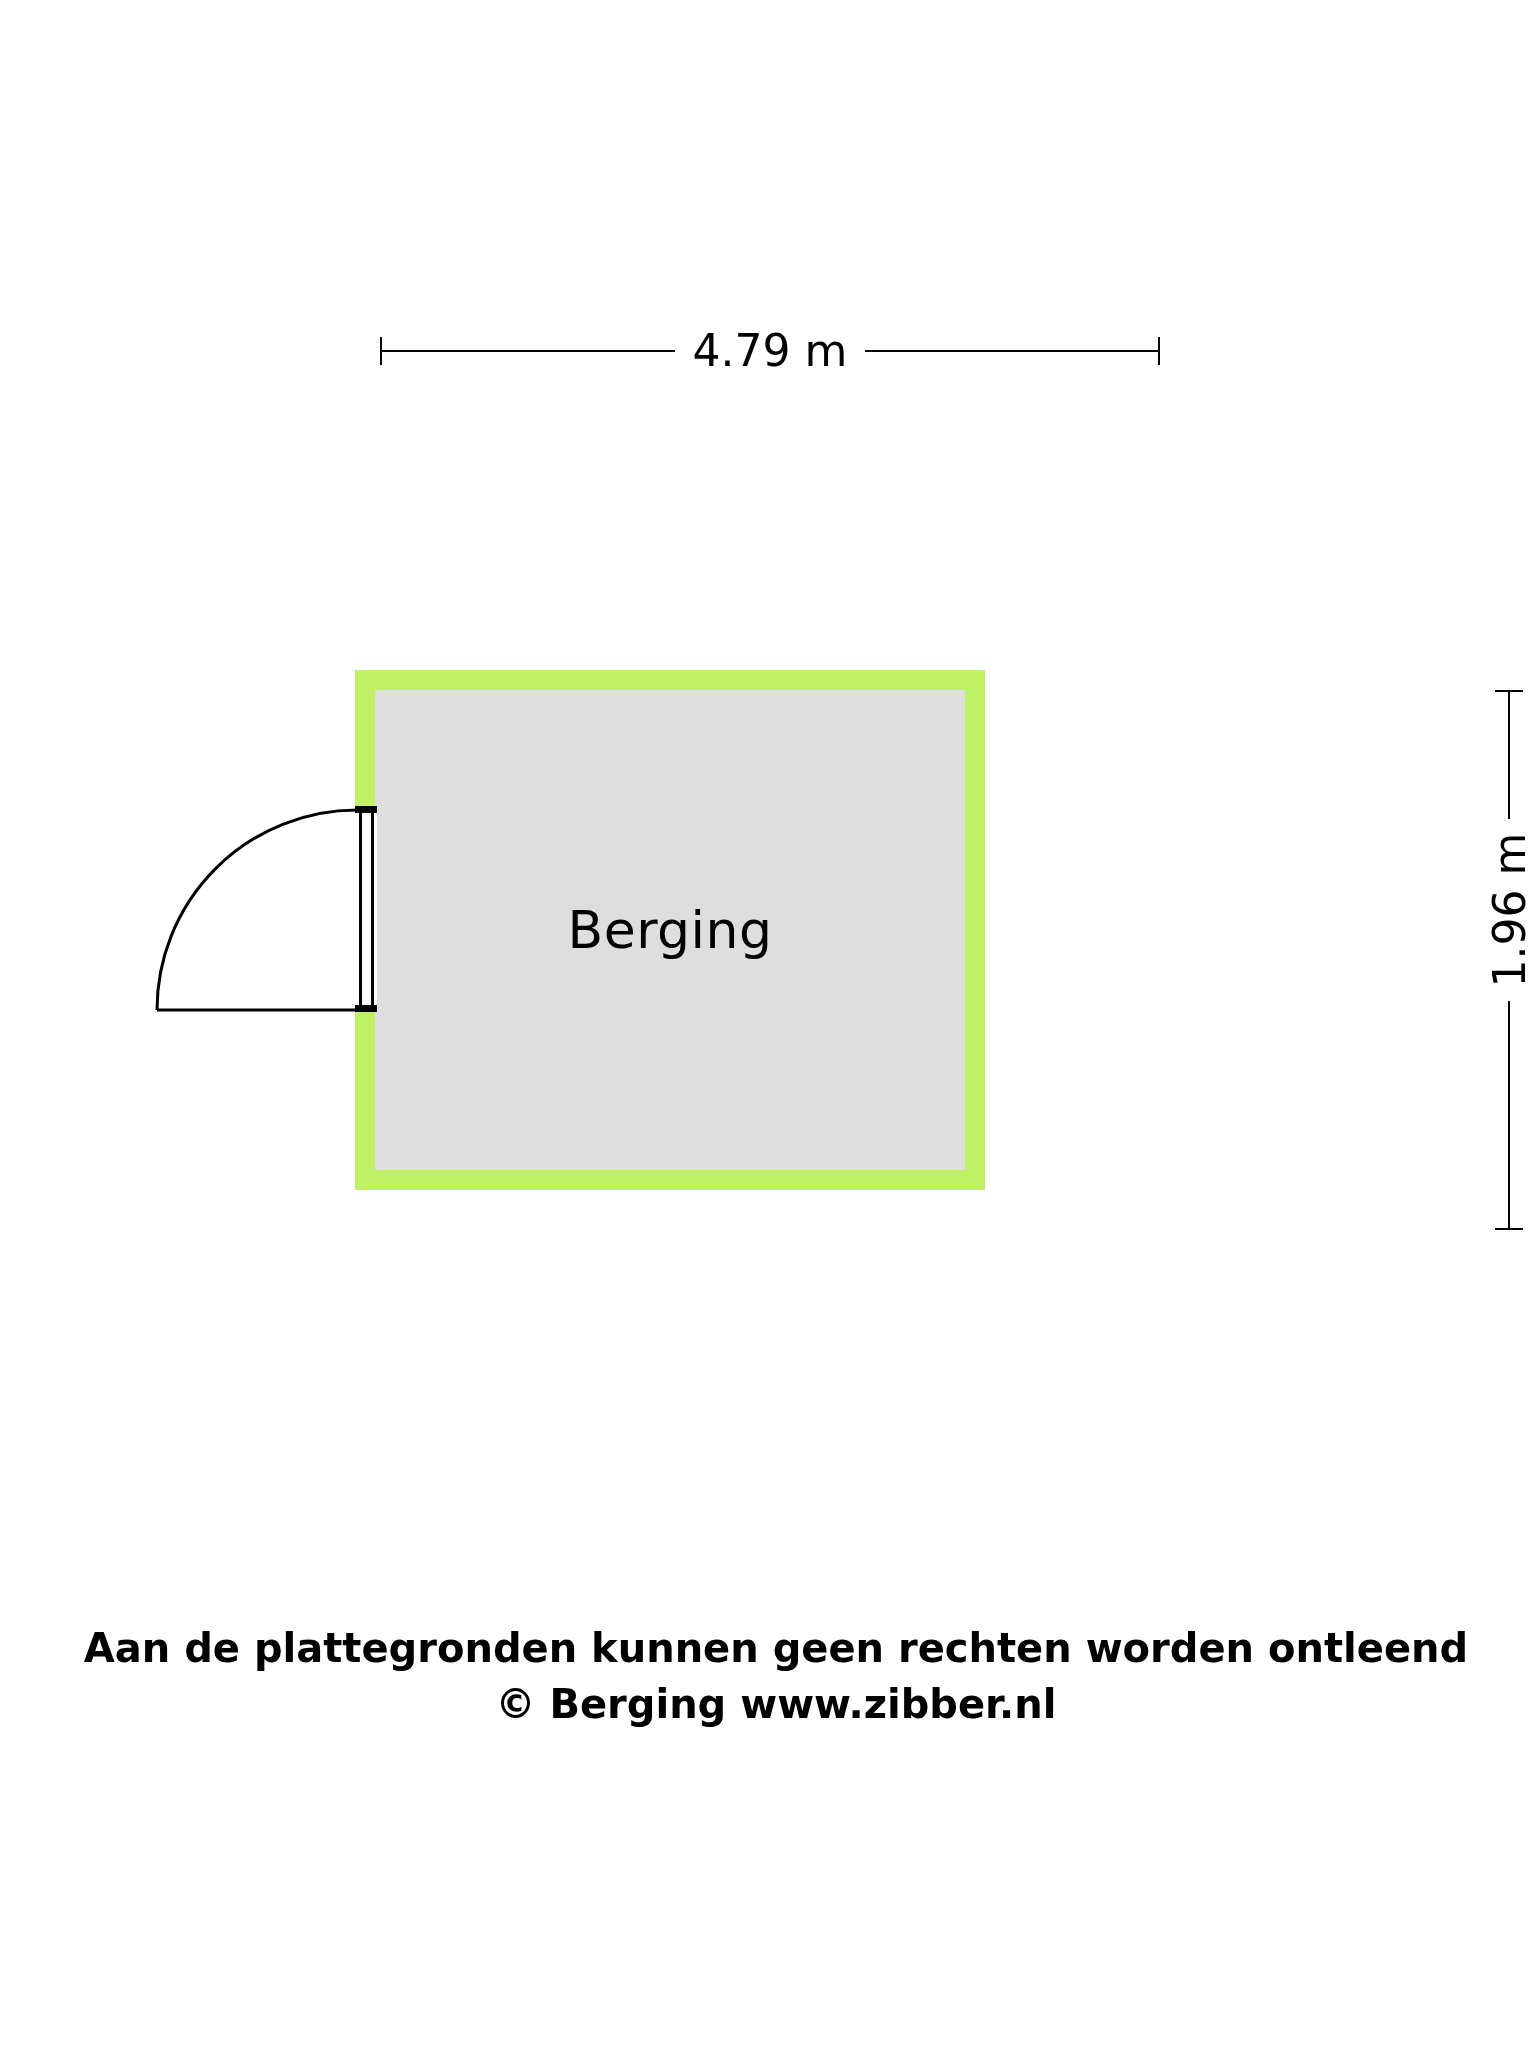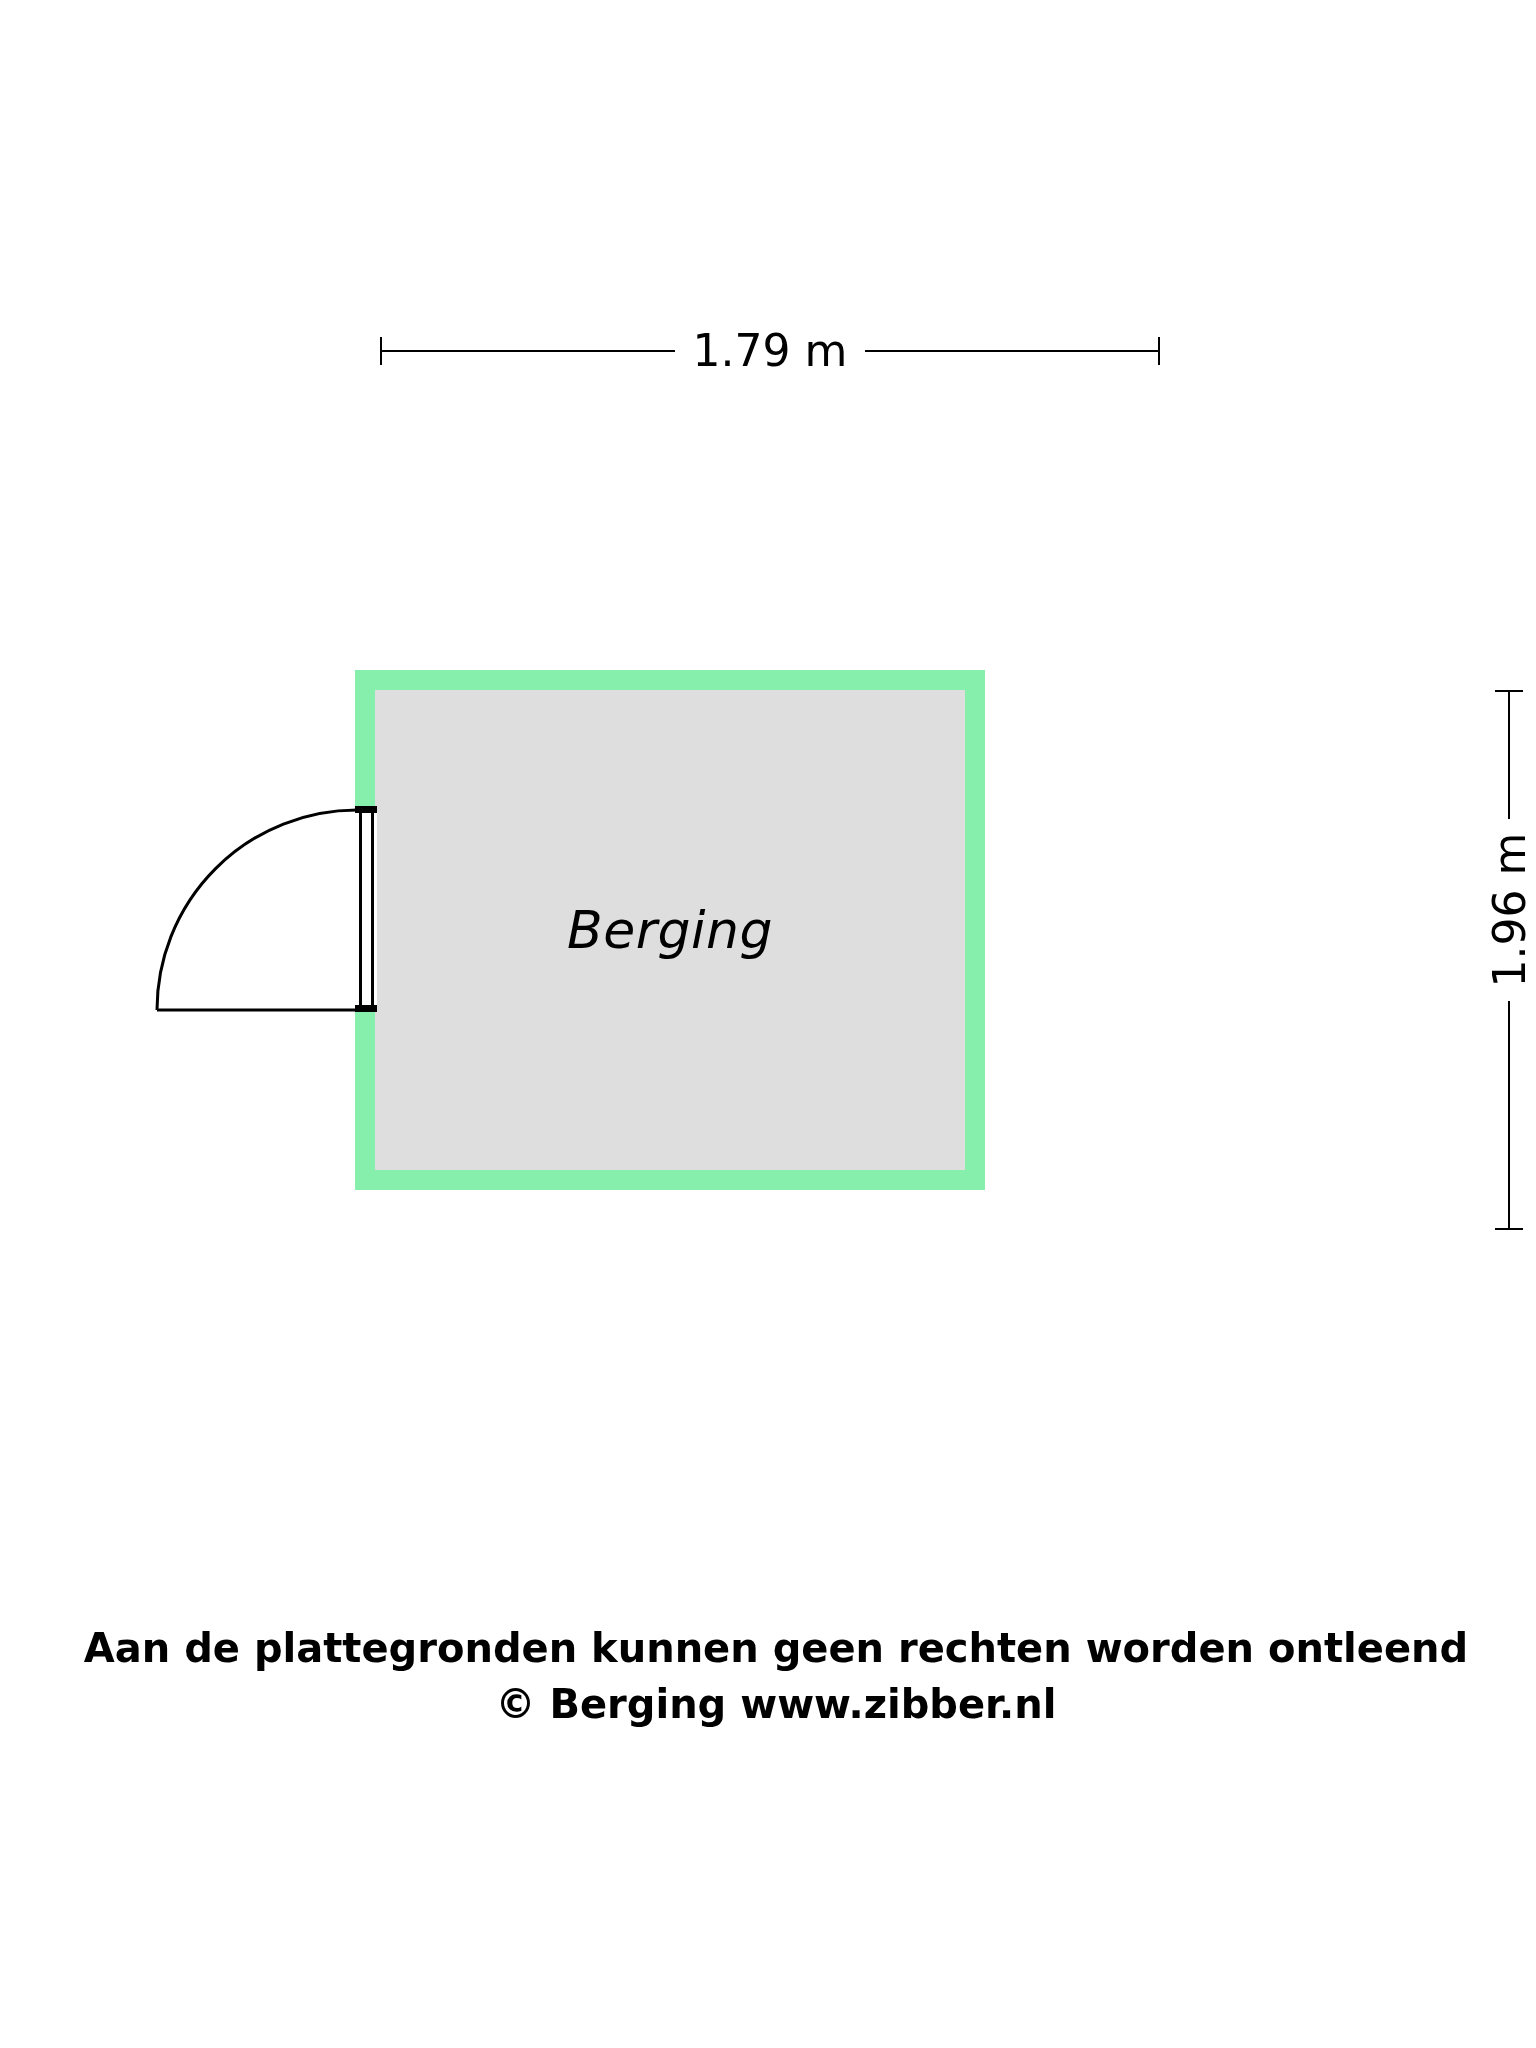--- a/index.html
+++ b/index.html
@@ -106,23 +106,22 @@
     top: 650px;
     width: 1060px;
     height: 620px;
   }
   .room-outer {
     position: absolute;
     left: 215px;
     top: 20px;
     width: 630px;
     height: 520px;
-    background: #86efac;
+    background: #bef264;
     box-sizing: border-box;
-    font-style: italic;
   }
   .room-inner {
     position: absolute;
     left: 20px;
     top: 20px;
     right: 20px;
     bottom: 20px;
     background: #dedede;
   }
   .room-label {
@@ -198,21 +197,21 @@
   }
 </style>
 </head>
 <body>
 
 <div class="dim-top">
   <div class="line"></div>
   <div class="cap-left"></div>
   <div class="cap-right"></div>
   <div class="label-wrap">
-    <span>1.79 m</span>
+    <span>4.79 m</span>
   </div>
 </div>
 
 <div class="dim-right">
   <div class="line"></div>
   <div class="cap-top"></div>
   <div class="cap-bottom"></div>
   <div class="label-wrap">
     <span>1.96 m</span>
   </div>

